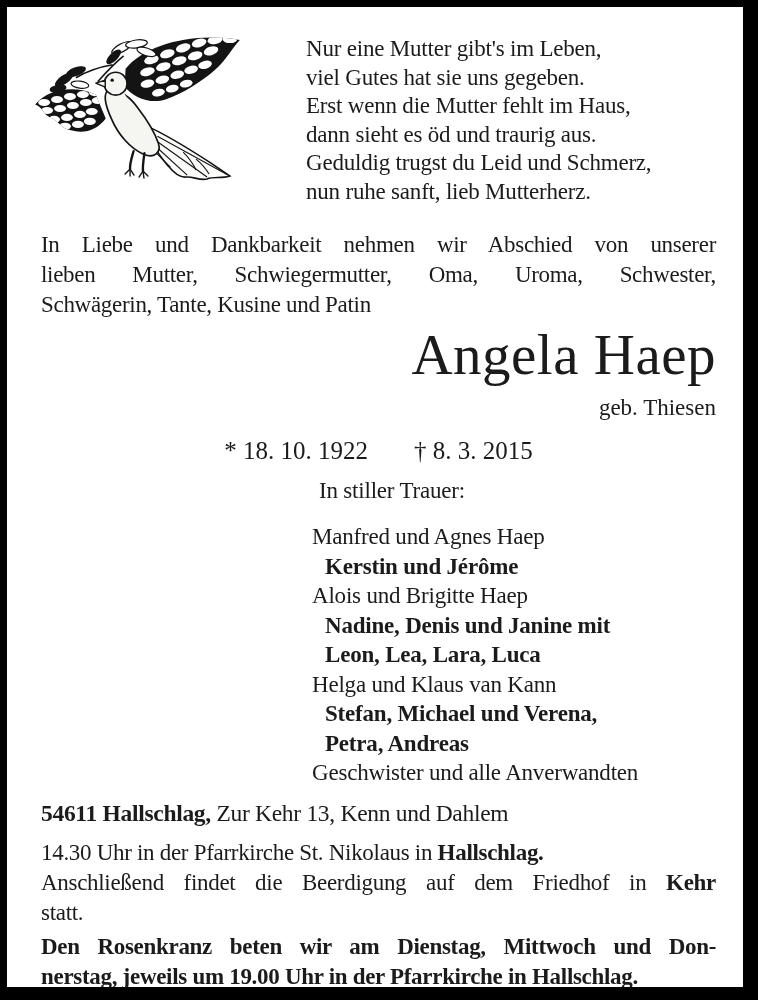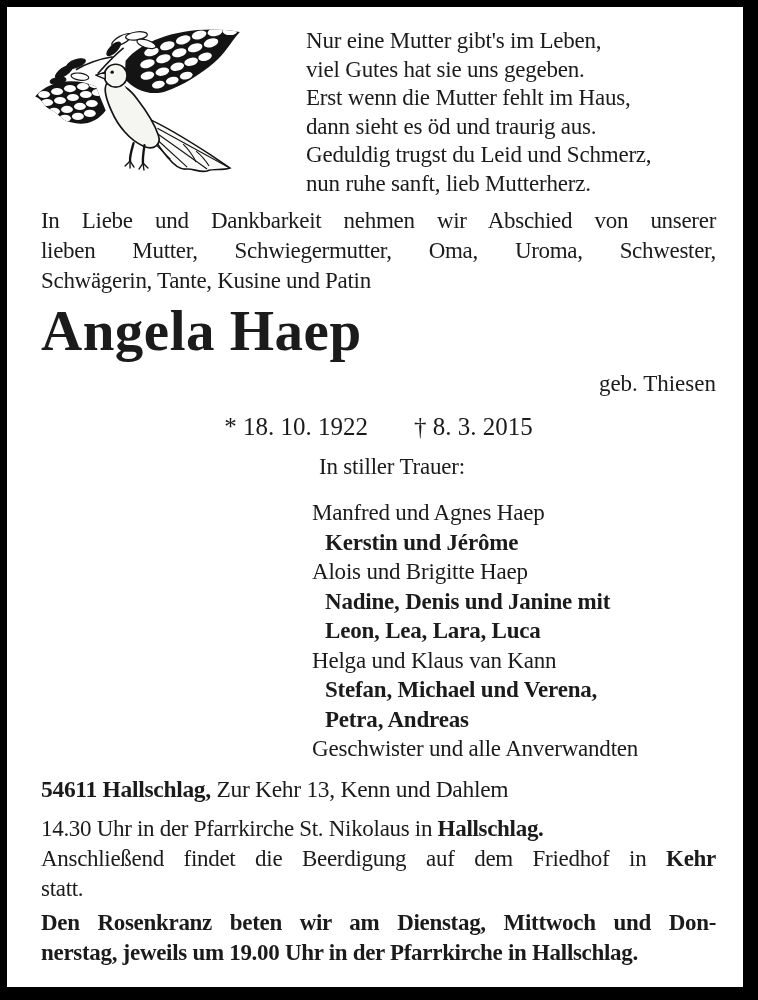--- a/index.html
+++ b/index.html
@@ -7,33 +7,33 @@
     width:758px;height:1000px;position:relative;
     background:#000;
     font-family:"Liberation Serif","DejaVu Serif",serif;
     color:#1b1b1b;
     overflow:hidden;
   }
   .page{
     position:absolute;left:7px;top:7px;right:15px;bottom:13px;
     background:#fff;overflow:hidden;
   }
-  .header-row{display:flex;padding-top:16px;}
+  .header-row{display:flex;padding-top:24px;}
   .dove-wrap{width:213px;height:151px;margin-left:26px;flex:0 0 auto;}
   .dove-wrap svg{width:100%;height:100%;display:block;}
   .poem{margin-left:60px;padding-top:4px;font-size:23px;line-height:28.5px;letter-spacing:-0.2px;}
   .poem div{white-space:nowrap;}
 
   .text-col{margin-left:34px;margin-right:27px;}
   .line{white-space:nowrap;letter-spacing:-0.3px;}
   .jline{text-align:justify;text-align-last:justify;}
 
-  .intro{margin-top:8px;font-size:23px;line-height:30px;}
-
-  .name{margin:5px 0 0 0;text-align:left;font-size:57px;line-height:60px;font-weight:700;letter-spacing:0.5px;}
+  .intro{margin-top:24px;font-size:23px;line-height:30px;}
+
+  .name{margin:5px 0 0 0;text-align:right;font-size:57px;line-height:60px;font-weight:400;letter-spacing:0.5px;}
   .maiden{margin-top:10px;text-align:right;font-size:23px;line-height:26px;}
   .dates{margin-top:16px;display:flex;justify-content:center;gap:46px;font-size:25px;line-height:28px;}
 
   .mourners{margin-top:11px;font-size:23px;letter-spacing:-0.2px;}
   .mourners .heading{margin-left:278px;line-height:30px;margin-bottom:16px;white-space:nowrap;}
   .mourners .m-line{margin-left:271px;line-height:29.5px;white-space:nowrap;}
   .mourners .m-line.ind{margin-left:284px;font-weight:bold;}
 
   .address{margin-top:10px;font-size:23.5px;line-height:30px;}
   .para{margin-top:10px;font-size:23px;line-height:30px;}

